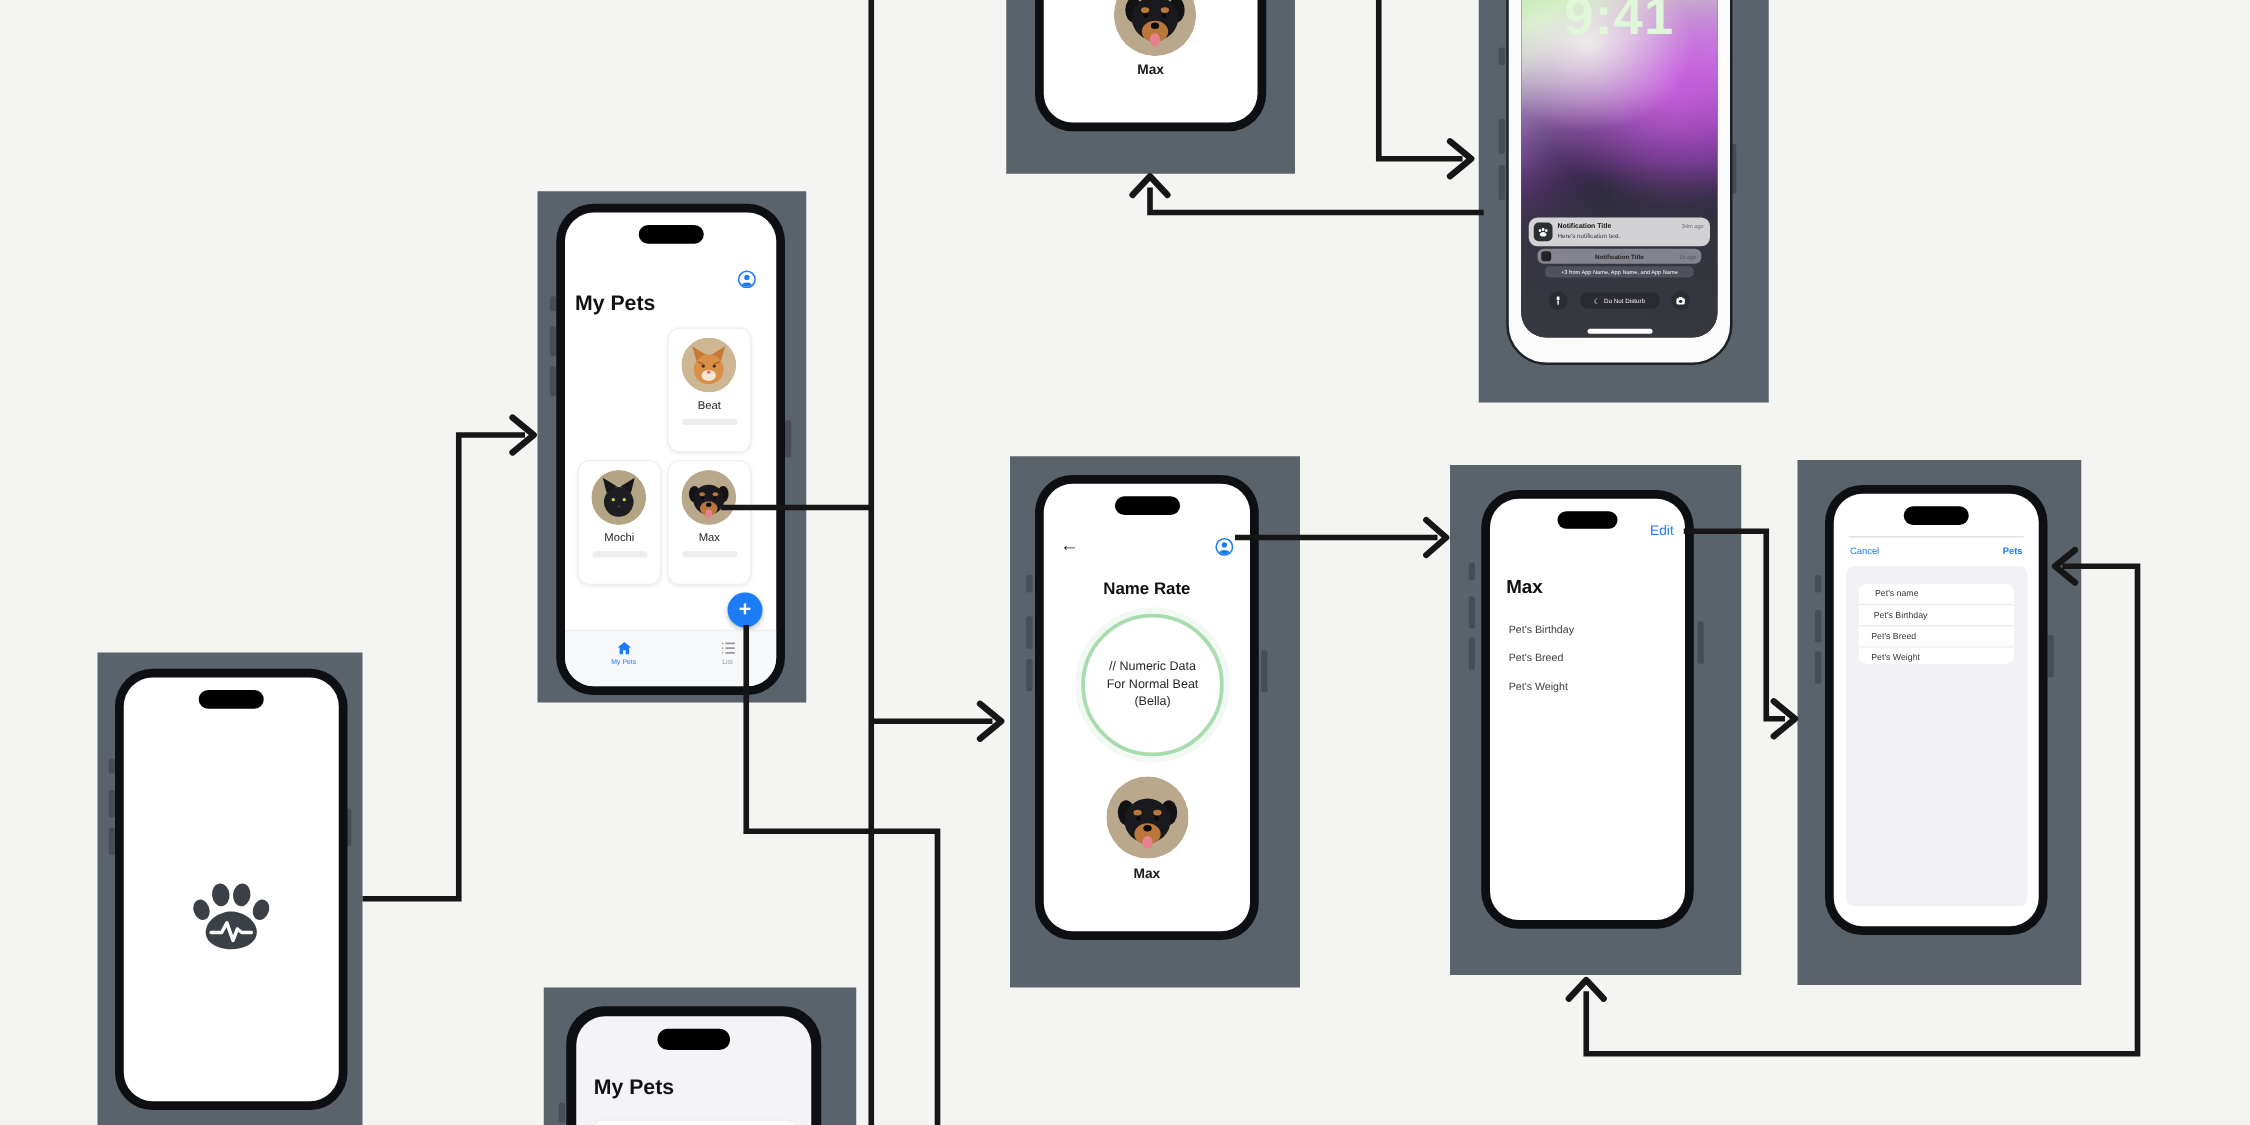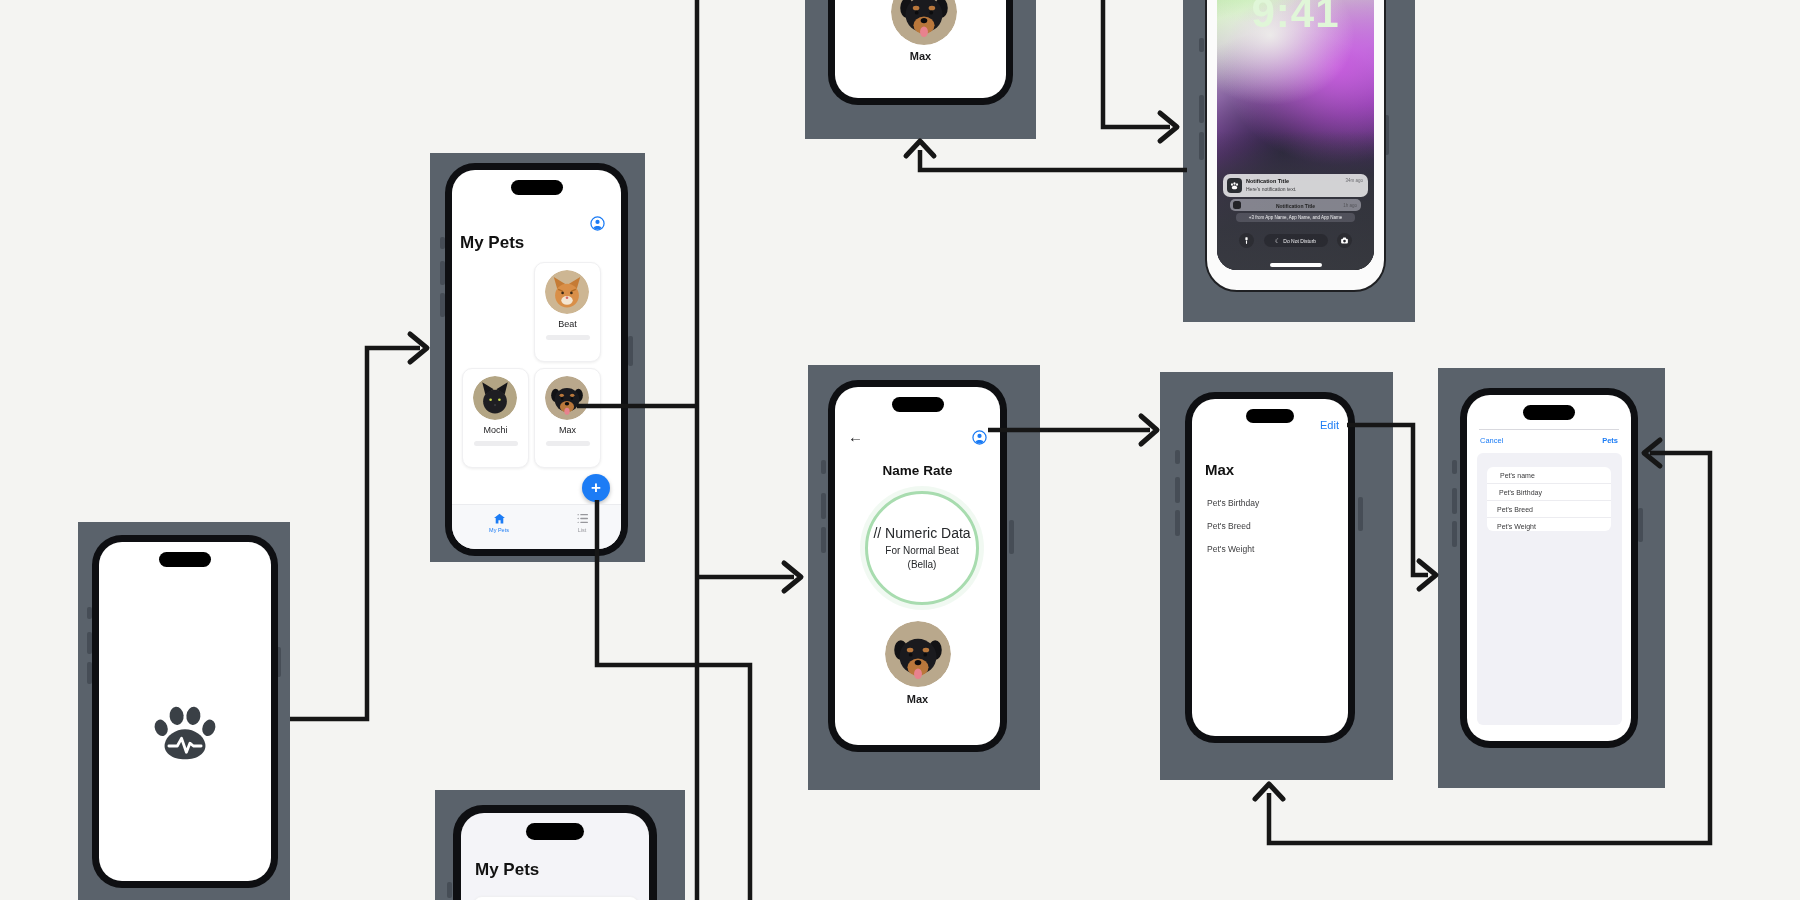--- a/index.html
+++ b/index.html
@@ -289,21 +289,21 @@
     <div class="nub" style="right:26px;top:155px;width:5px;height:34px;"></div>
     <div class="phone" style="left:20px;top:15px;width:179px;height:372px;">
       <div class="screen">
         <div class="notch"></div>
         <div style="position:absolute;left:13px;top:41px;font-size:15px;font-weight:600;color:#1b1b1d;">←</div>
         <svg style="position:absolute;right:13px;top:43px;" width="15" height="15">
             <use href="#icon-profile"></use>
           </svg>
         <div class="title-lg" style="left:0;right:0;top:76px;text-align:center;font-size:13.5px;">Name Rate</div>
         <div class="circle-ring center-text" style="left:30px;top:104px;width:108px;height:108px;">
-          <div style="font-size:14px;color:#26282B;line-height:1.4;">// Numeric Data</div>
+          <div style="font-size:10px;color:#26282B;line-height:1.4;">// Numeric Data</div>
           <div style="font-size:10px;color:#26282B;line-height:1.4;">For Normal Beat</div>
           <div style="font-size:10px;color:#26282B;line-height:1.4;">(Bella)</div>
         </div>
         <svg style="position:absolute;left:50px;top:234px;border-radius:50%;" width="66" height="66">
             <use href="#pet-dog-rott"></use>
           </svg>
         <div style="position:absolute;left:0;right:0;top:306px;text-align:center;font-size:11px;font-weight:700;color:#1b1b1d;">Max</div>
       </div>
     </div>
   </div>

